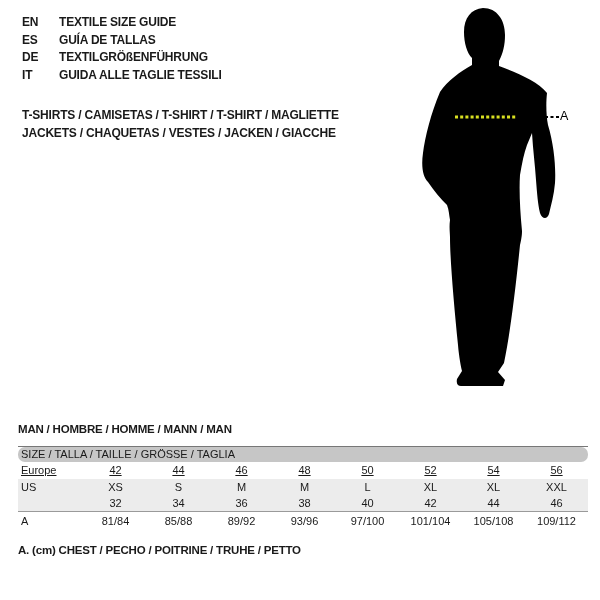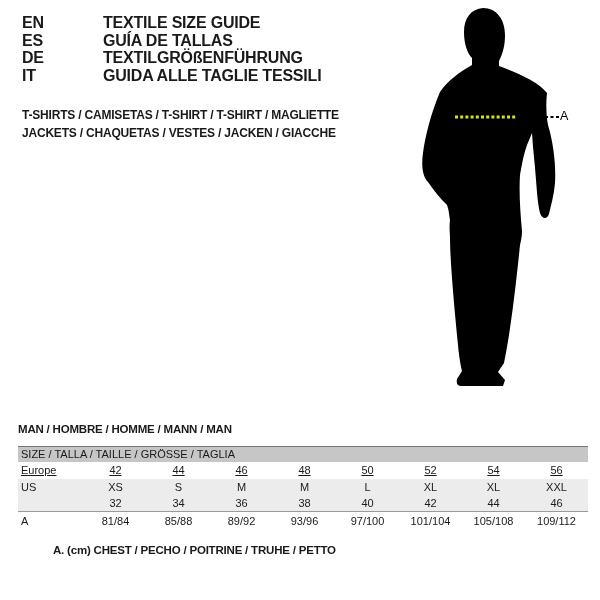--- a/index.html
+++ b/index.html
@@ -2,40 +2,40 @@
 <html><head>
 <meta charset="utf-8">
 <style>
   html,body { margin:0; padding:0; background:#fff; }
   .canvas {
     position:relative; width:600px; height:600px; background:#ffffff;
     font-family:"Liberation Sans", sans-serif; color:#1a1a1a; overflow:hidden;
   }
   
   .lang-block { position:absolute; left:22px; top:14px; }
-  .lang-row { display:flex; line-height:17.6px; font-size:16px; font-weight:bold; letter-spacing:-0.2px;gap:44px; }
+  .lang-row { display:flex; line-height:17.6px; font-size:12px; font-weight:bold; letter-spacing:-0.2px; }
   .lang-code { width:37px; }
   
   .categories { position:absolute; left:22px; top:107px; font-size:12px; font-weight:bold; letter-spacing:-0.2px; line-height:17.5px; }
   
   .figure-wrap { position:absolute; left:415px; top:5px; width:150px; height:385px; }
   .measure-label { position:absolute; left:560px; top:109px; font-size:12.5px; letter-spacing:0.5px; color:#000; }
   
   .section-title { position:absolute; left:18px; top:423px; font-size:11.5px; font-weight:bold; letter-spacing:-0.2px; }
   
   .size-table { position:absolute; left:18px; top:446px; width:570px; border-top:1px solid #777; border-collapse:collapse; table-layout:fixed; font-size:11px; }
   .size-table td, .size-table th { padding:0; font-weight:normal; white-space:nowrap; }
-  .size-table .thead-row th { background:#c6c6c6; text-align:left; height:15px; line-height:15px; padding-left:3px; font-size:11px; }
+  .size-table .thead-row th { background:#c6c6c6; text-align:left; height:15px; line-height:15px; padding-left:3px; font-size:11px;border-radius:7px; }
   .size-table .label-col { width:66px; text-align:left; padding-left:3px; }
   .size-table .val { text-align:center; }
   .size-table .r-europe td { height:17px; line-height:17px;text-decoration:underline; }
   .size-table .r-us td, .size-table .r-num td { height:16px; line-height:16px; background:#ececec; }
   .size-table .r-a td { height:18px; line-height:18px; border-top:1px solid #9a9a9a; }
   
-  .footnote { position:absolute; left:18px; top:544px; font-size:11.5px; font-weight:bold; letter-spacing:-0.2px;margin-left:35px; }
+  .footnote { position:absolute; left:18px; top:544px; font-size:11.5px; font-weight:bold; letter-spacing:-0.2px; }
 </style>
 </head>
 <body>
 
 <div class="canvas">
 
   <div class="lang-block">
     <div class="lang-row">
       <span class="lang-code">EN</span>
       <span class="lang-label">TEXTILE SIZE GUIDE</span>

